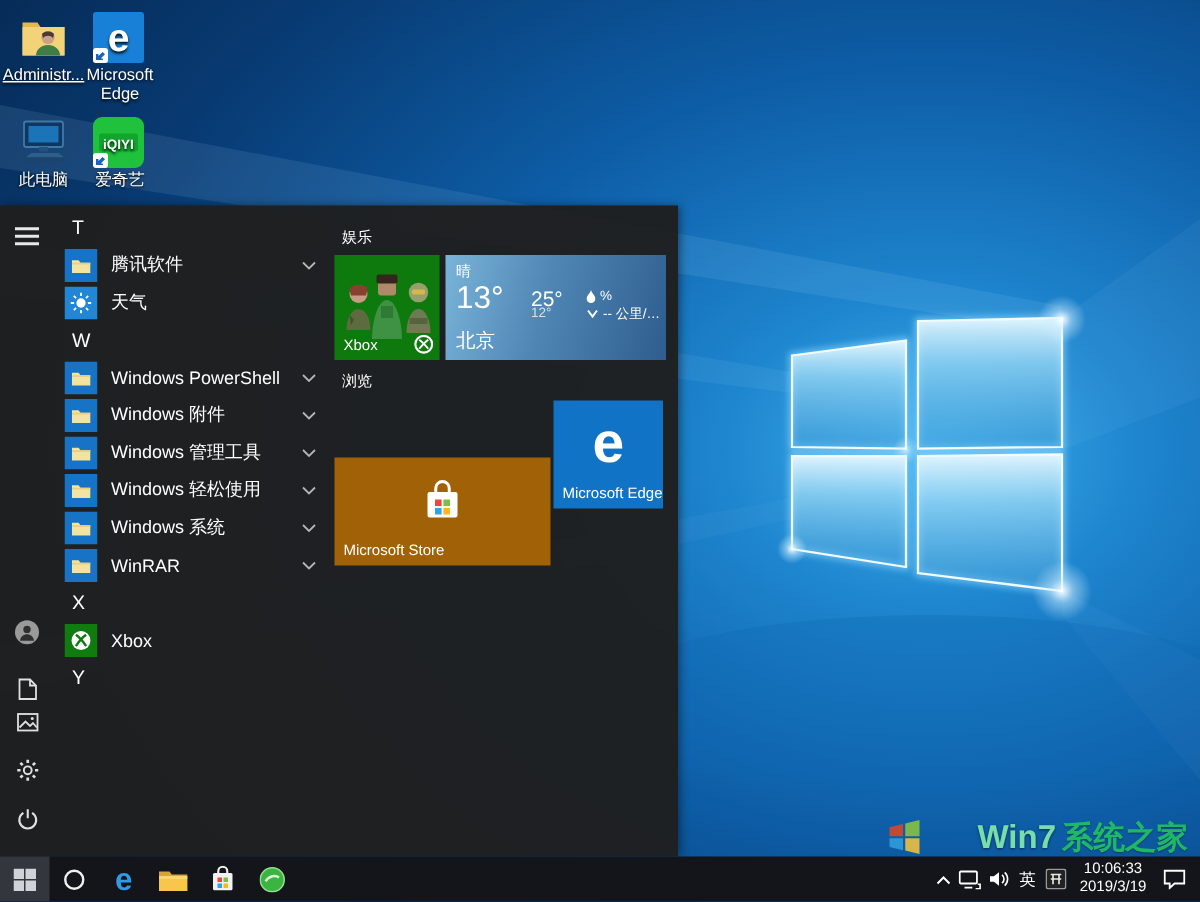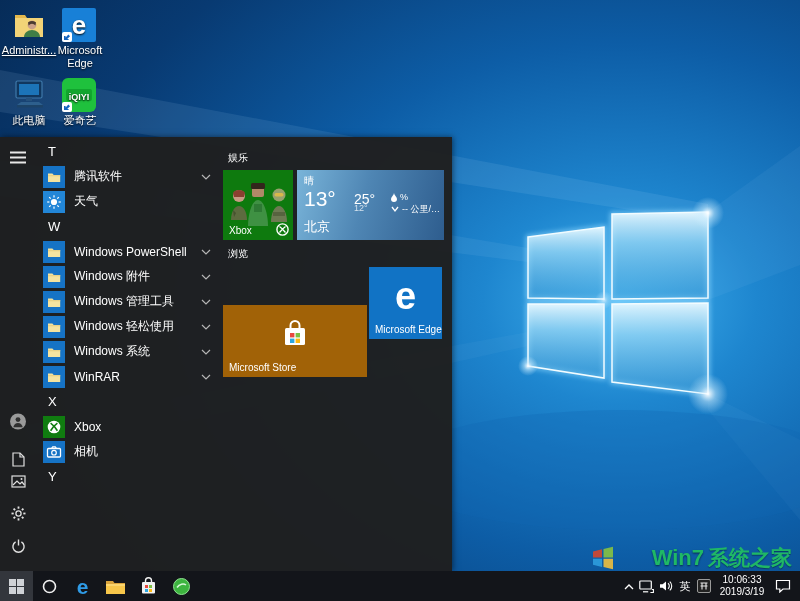--- a/index.html
+++ b/index.html
@@ -48,21 +48,21 @@
   .wt-stats{position:absolute;left:94px;top:21px;font-size:9px;line-height:12px;}
   .wt-row{display:flex;align-items:center;gap:3px;white-space:nowrap;}
   .wt-city{position:absolute;left:7px;bottom:4px;font-size:13px;}
 
   .edge-e{position:absolute;left:0;top:8px;width:100%;text-align:center;
           font-size:38px;font-weight:bold;color:#fff;}
 
   
   .watermark{position:absolute;right:8px;top:544px;display:flex;align-items:center;gap:4px;
              z-index:3;opacity:.88;}
-  .wm-prefix{font-size:22px;font-weight:bold;color:#22c55e;text-shadow:0 1px 2px rgba(0,0,0,.6);margin-left:33px;}
+  .wm-prefix{font-size:22px;font-weight:bold;color:#86efac;text-shadow:0 1px 2px rgba(0,0,0,.6);margin-left:33px;}
   .wm-suffix{font-size:21px;font-weight:bold;color:#22c55e;text-shadow:0 1px 1px rgba(0,0,0,.4);}
 
   
   .taskbar{position:absolute;left:0;top:571px;width:800px;height:30px;background:#13151a;
            z-index:10;display:flex;align-items:center;}
   .tb-btn{width:33px;height:30px;display:flex;align-items:center;justify-content:center;flex:none;}
   .tb-start{background:#33363c;}
   .tray{margin-left:auto;display:flex;align-items:center;height:100%;padding-right:4px;}
   .tray-item{height:100%;display:flex;align-items:center;justify-content:center;color:#fff;}
   .tray-lang{font-size:11px;width:18px;}
@@ -377,31 +377,20 @@
       <div class="app-row">
         <span class="ic">
           <svg width="22" height="22" viewBox="0 0 22 22">
             <rect width="22" height="22" fill="#107c10"></rect>
             <circle cx="11" cy="11" r="6.3" fill="#fff"></circle>
             <path d="M7.6 7.2c2.2 1.5 4.5 4 6.8 7.6M14.4 7.2c-2.2 1.5-4.5 4-6.8 7.6" stroke="#107c10" stroke-width="1.6" fill="none"></path>
           </svg>
         </span>
         <span class="lbl">Xbox</span>
       </div>
-      <div class="app-row">
-        <span class="ic">
-          <svg width="22" height="22" viewBox="0 0 22 22">
-            <rect width="22" height="22" fill="#1673c5"></rect>
-            <rect x="4.5" y="7.5" width="13" height="8.5" rx="1" fill="none" stroke="#fff" stroke-width="1.3"></rect>
-            <path d="M8.5 7.5l1.2-1.7h2.6l1.2 1.7" fill="none" stroke="#fff" stroke-width="1.2"></path>
-            <circle cx="11" cy="11.7" r="2.3" fill="none" stroke="#fff" stroke-width="1.2"></circle>
-          </svg>
-        </span>
-        <span class="lbl">相机</span>
-      </div>
       <div class="app-section">
         <span>Y</span>
       </div>
     </div>
 
   <div class="tiles">
     <div class="tg-title" style="top:14px;">娱乐</div>
 
     <div class="tile tile-xbox">
       <svg width="70" height="70" viewBox="0 0 70 70">

